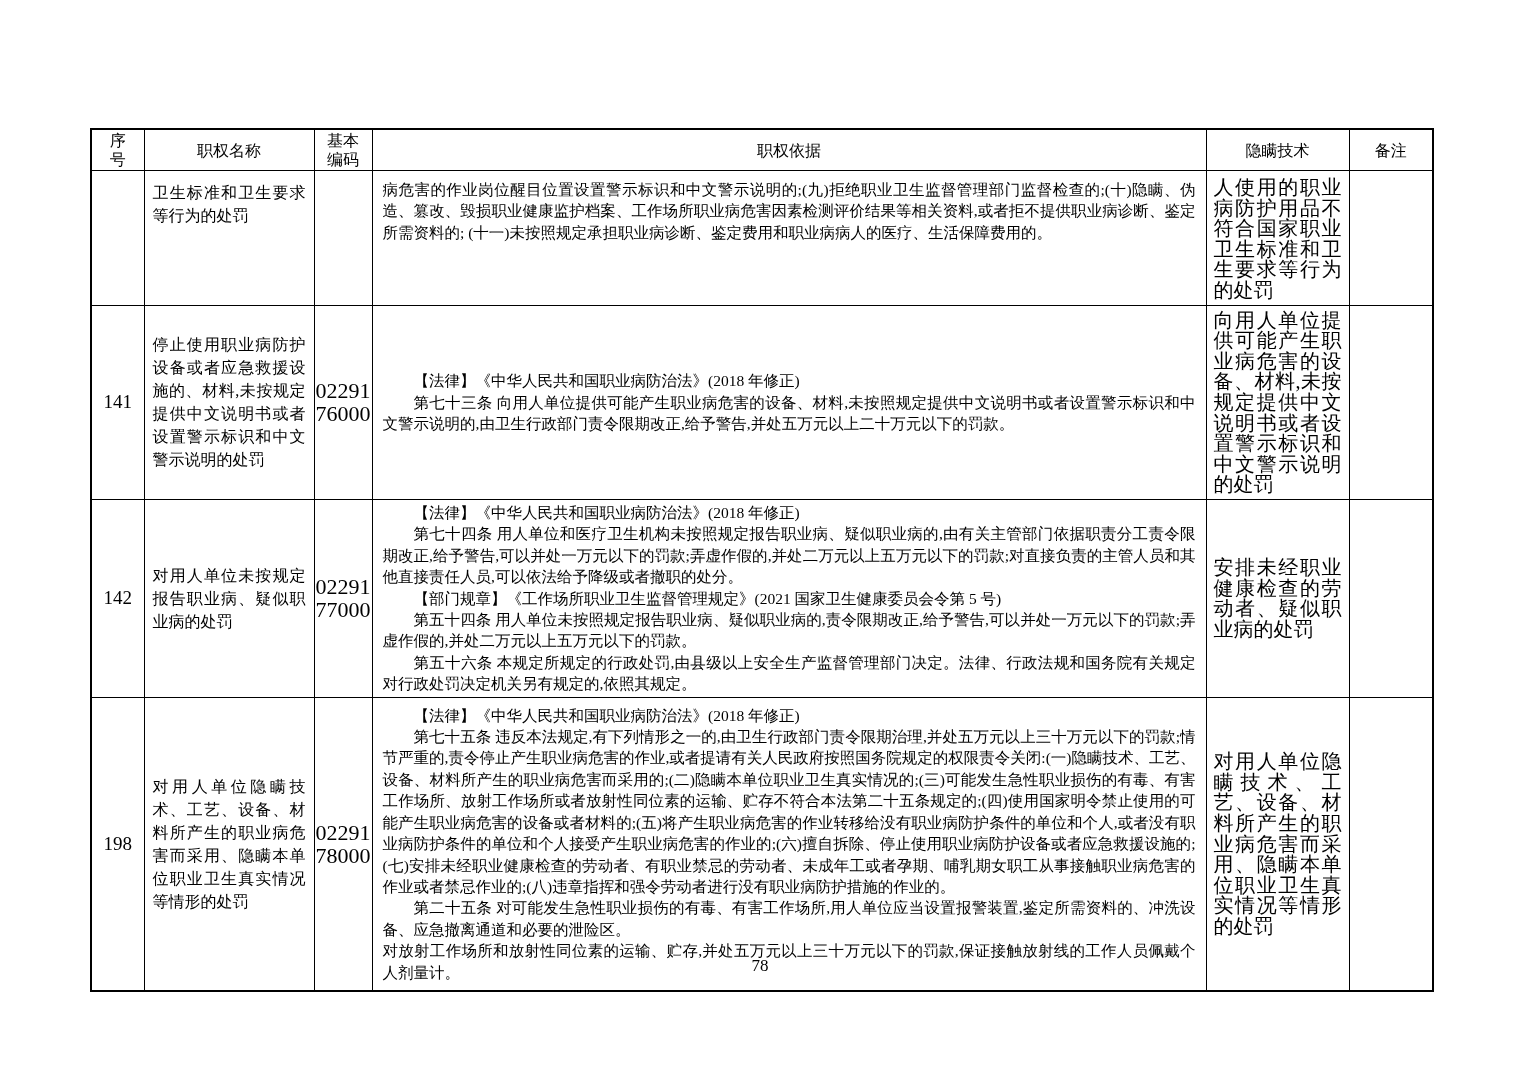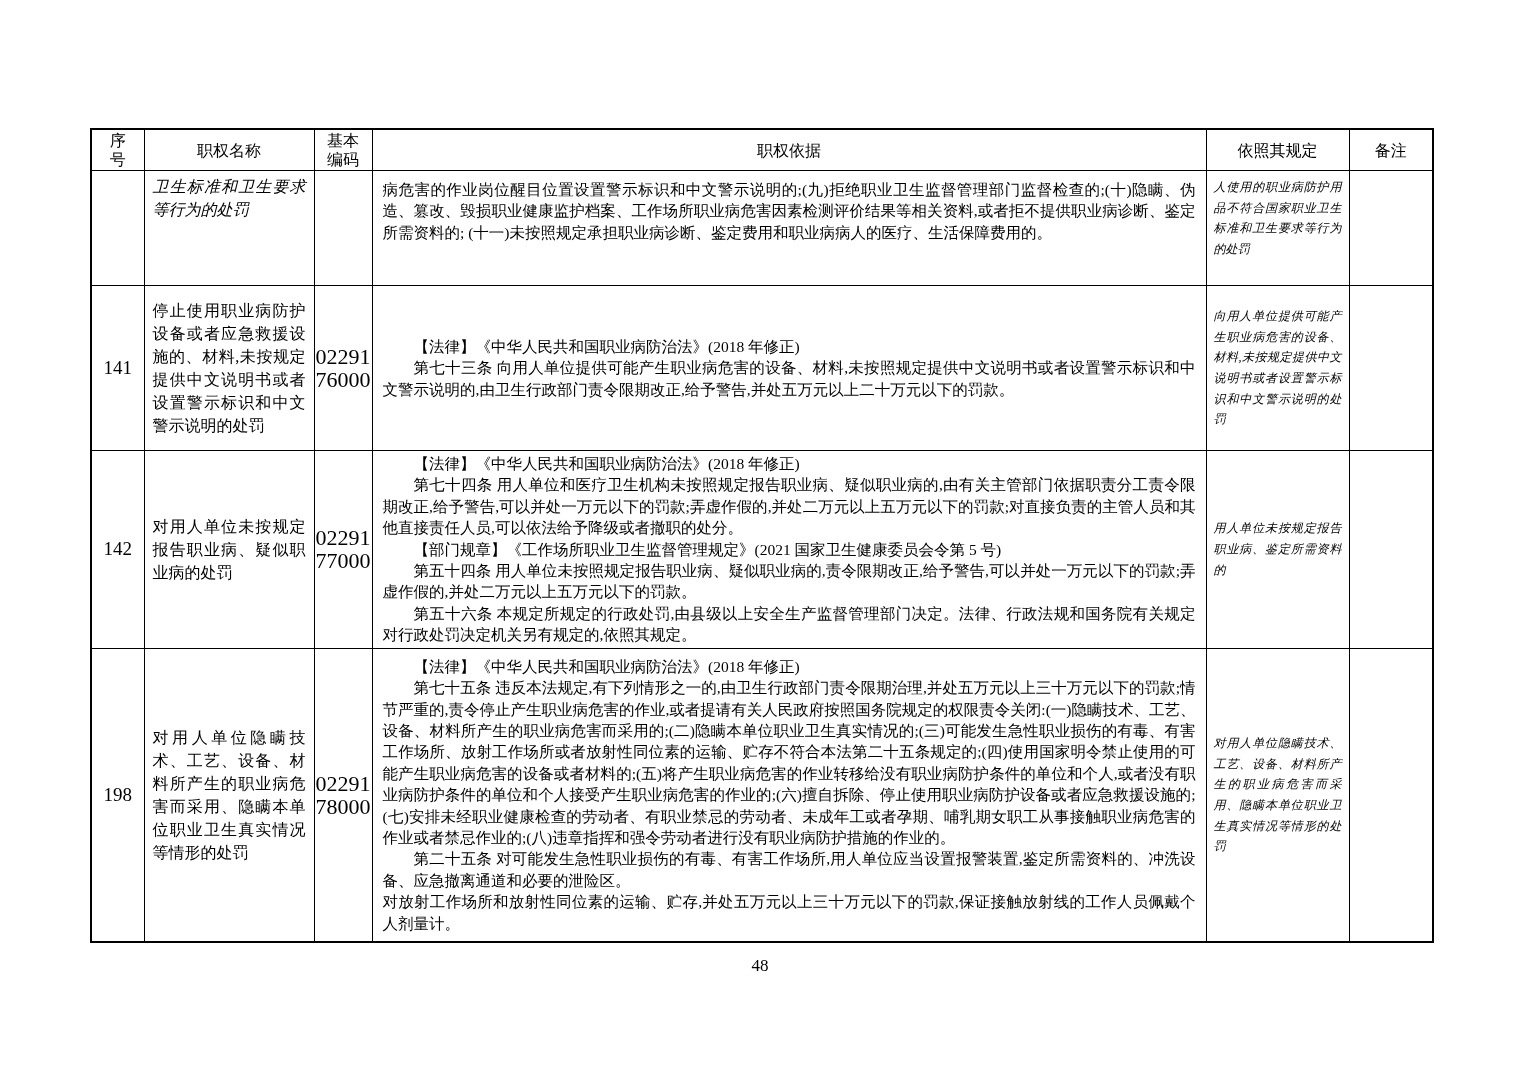--- a/index.html
+++ b/index.html
@@ -29,23 +29,23 @@
   tbody tr:nth-child(2){height:165px;}
   tbody tr:nth-child(3){height:193px;}
   tbody tr:nth-child(4){height:294px;}
   tbody tr:nth-child(1) td{vertical-align:top;}
 
   td.num{text-align:center;font-size:19px;padding:0 2px;margin-left:26px;}
   td.name{font-size:16px;line-height:23px;text-align:justify;padding:4px 8px;}
   td.code{text-align:center;font-size:22px;line-height:23px;white-space:pre-line;padding:0 1px;}
   td.basis{font-size:15.5px;line-height:21.4px;text-align:justify;padding:2px 10px;}
   td.basis .para.indent{text-indent:2em;font-family:Liberation Serif, serif;}
-  td.content{font-size:12px;line-height:20.6px;text-align:justify;padding:4px 7px;font-style:italic;}
+  td.content{font-size:20px;line-height:20.6px;text-align:justify;padding:4px 7px;}
   td.note{padding:0;}
-  tbody tr:nth-child(1) td.name{padding-top:4px;font-style:italic;}
+  tbody tr:nth-child(1) td.name{padding-top:10px;}
   tbody tr:nth-child(1) td.basis{padding-top:8px;}
   tbody tr:nth-child(1) td.content{padding-top:6px;}
 
   .page-number{
     position:absolute;top:956px;left:0;width:100%;
     text-align:center;font-size:17px;
   }
 </style>
 </head>
 <body>
@@ -62,21 +62,21 @@
         <col class="c-note">
     </colgroup>
     <thead>
       <tr>
         <th>序
 号</th>
         <th>职权名称</th>
         <th>基本
 编码</th>
         <th>职权依据</th>
-        <th>依照其规定</th>
+        <th>隐瞒技术</th>
         <th>备注</th>
       </tr>
     </thead>
     <tbody>
         <tr>
           <td class="num"></td>
           <td class="name">卫生标准和卫生要求等行为的处罚</td>
           <td class="code"></td>
           <td class="basis">
             <div class="para">病危害的作业岗位醒目位置设置警示标识和中文警示说明的;(九)拒绝职业卫生监督管理部门监督检查的;(十)隐瞒、伪造、篡改、毁损职业健康监护档案、工作场所职业病危害因素检测评价结果等相关资料,或者拒不提供职业病诊断、鉴定所需资料的; (十一)未按照规定承担职业病诊断、鉴定费用和职业病病人的医疗、生活保障费用的。</div>
@@ -101,35 +101,35 @@
           <td class="name">对用人单位未按规定报告职业病、疑似职业病的处罚</td>
           <td class="code">02291
 77000</td>
           <td class="basis">
             <div class="para indent">【法律】《中华人民共和国职业病防治法》(2018 年修正)</div>
             <div class="para indent">第七十四条 用人单位和医疗卫生机构未按照规定报告职业病、疑似职业病的,由有关主管部门依据职责分工责令限期改正,给予警告,可以并处一万元以下的罚款;弄虚作假的,并处二万元以上五万元以下的罚款;对直接负责的主管人员和其他直接责任人员,可以依法给予降级或者撤职的处分。</div>
             <div class="para indent">【部门规章】《工作场所职业卫生监督管理规定》(2021 国家卫生健康委员会令第 5 号)</div>
             <div class="para indent">第五十四条 用人单位未按照规定报告职业病、疑似职业病的,责令限期改正,给予警告,可以并处一万元以下的罚款;弄虚作假的,并处二万元以上五万元以下的罚款。</div>
             <div class="para indent">第五十六条 本规定所规定的行政处罚,由县级以上安全生产监督管理部门决定。法律、行政法规和国务院有关规定对行政处罚决定机关另有规定的,依照其规定。</div>
           </td>
-          <td class="content">用人单位未按规定报告职业病、鉴定所需资料的</td>
+          <td class="content">安排未经职业健康检查的劳动者、疑似职业病的处罚</td>
           <td class="note"></td>
         </tr>
         <tr>
           <td class="num">198</td>
           <td class="name">对用人单位隐瞒技术、工艺、设备、材料所产生的职业病危害而采用、隐瞒本单位职业卫生真实情况等情形的处罚</td>
           <td class="code">02291
 78000</td>
           <td class="basis">
             <div class="para indent">【法律】《中华人民共和国职业病防治法》(2018 年修正)</div>
             <div class="para indent">第七十五条 违反本法规定,有下列情形之一的,由卫生行政部门责令限期治理,并处五万元以上三十万元以下的罚款;情节严重的,责令停止产生职业病危害的作业,或者提请有关人民政府按照国务院规定的权限责令关闭:(一)隐瞒技术、工艺、设备、材料所产生的职业病危害而采用的;(二)隐瞒本单位职业卫生真实情况的;(三)可能发生急性职业损伤的有毒、有害工作场所、放射工作场所或者放射性同位素的运输、贮存不符合本法第二十五条规定的;(四)使用国家明令禁止使用的可能产生职业病危害的设备或者材料的;(五)将产生职业病危害的作业转移给没有职业病防护条件的单位和个人,或者没有职业病防护条件的单位和个人接受产生职业病危害的作业的;(六)擅自拆除、停止使用职业病防护设备或者应急救援设施的;(七)安排未经职业健康检查的劳动者、有职业禁忌的劳动者、未成年工或者孕期、哺乳期女职工从事接触职业病危害的作业或者禁忌作业的;(八)违章指挥和强令劳动者进行没有职业病防护措施的作业的。</div>
             <div class="para indent">第二十五条 对可能发生急性职业损伤的有毒、有害工作场所,用人单位应当设置报警装置,鉴定所需资料的、冲洗设备、应急撤离通道和必要的泄险区。</div>
             <div class="para">对放射工作场所和放射性同位素的运输、贮存,并处五万元以上三十万元以下的罚款,保证接触放射线的工作人员佩戴个人剂量计。</div>
           </td>
           <td class="content">对用人单位隐瞒技术、工艺、设备、材料所产生的职业病危害而采用、隐瞒本单位职业卫生真实情况等情形的处罚</td>
           <td class="note"></td>
         </tr>
       </tbody>
   </table>
 
-  <div class="page-number">48</div>
+  <div class="page-number">78</div>
 
 </div>
 
 </body></html>

